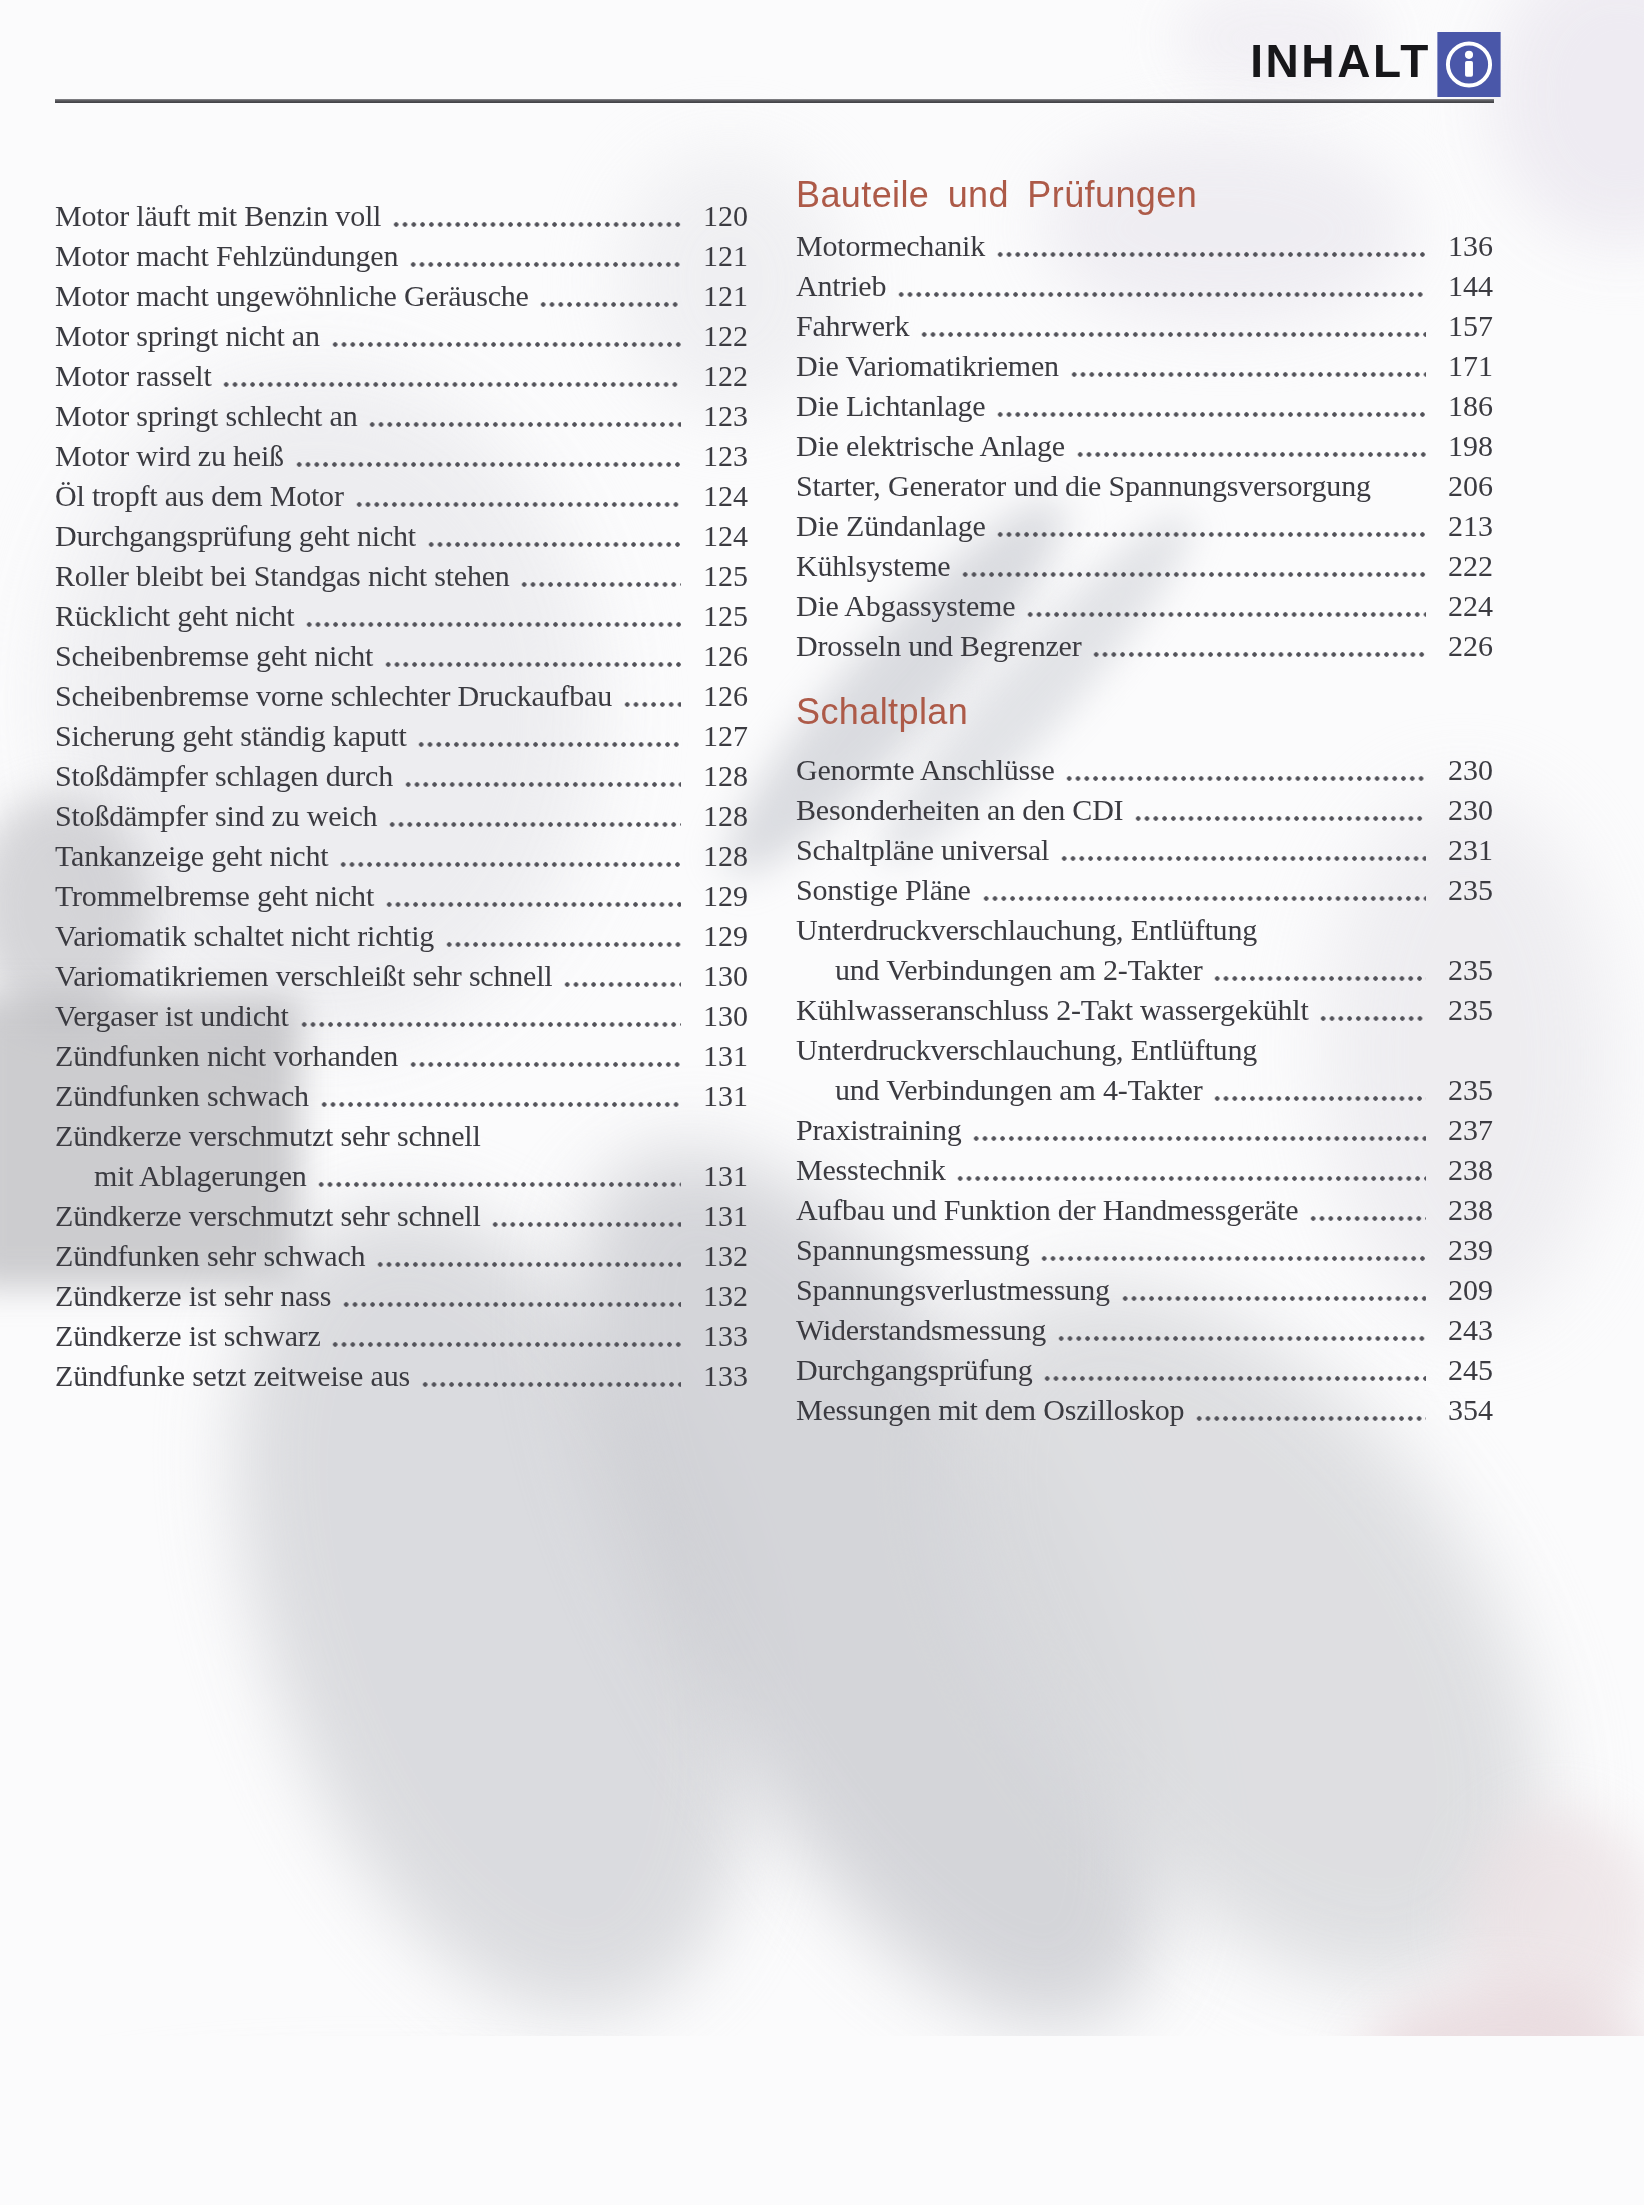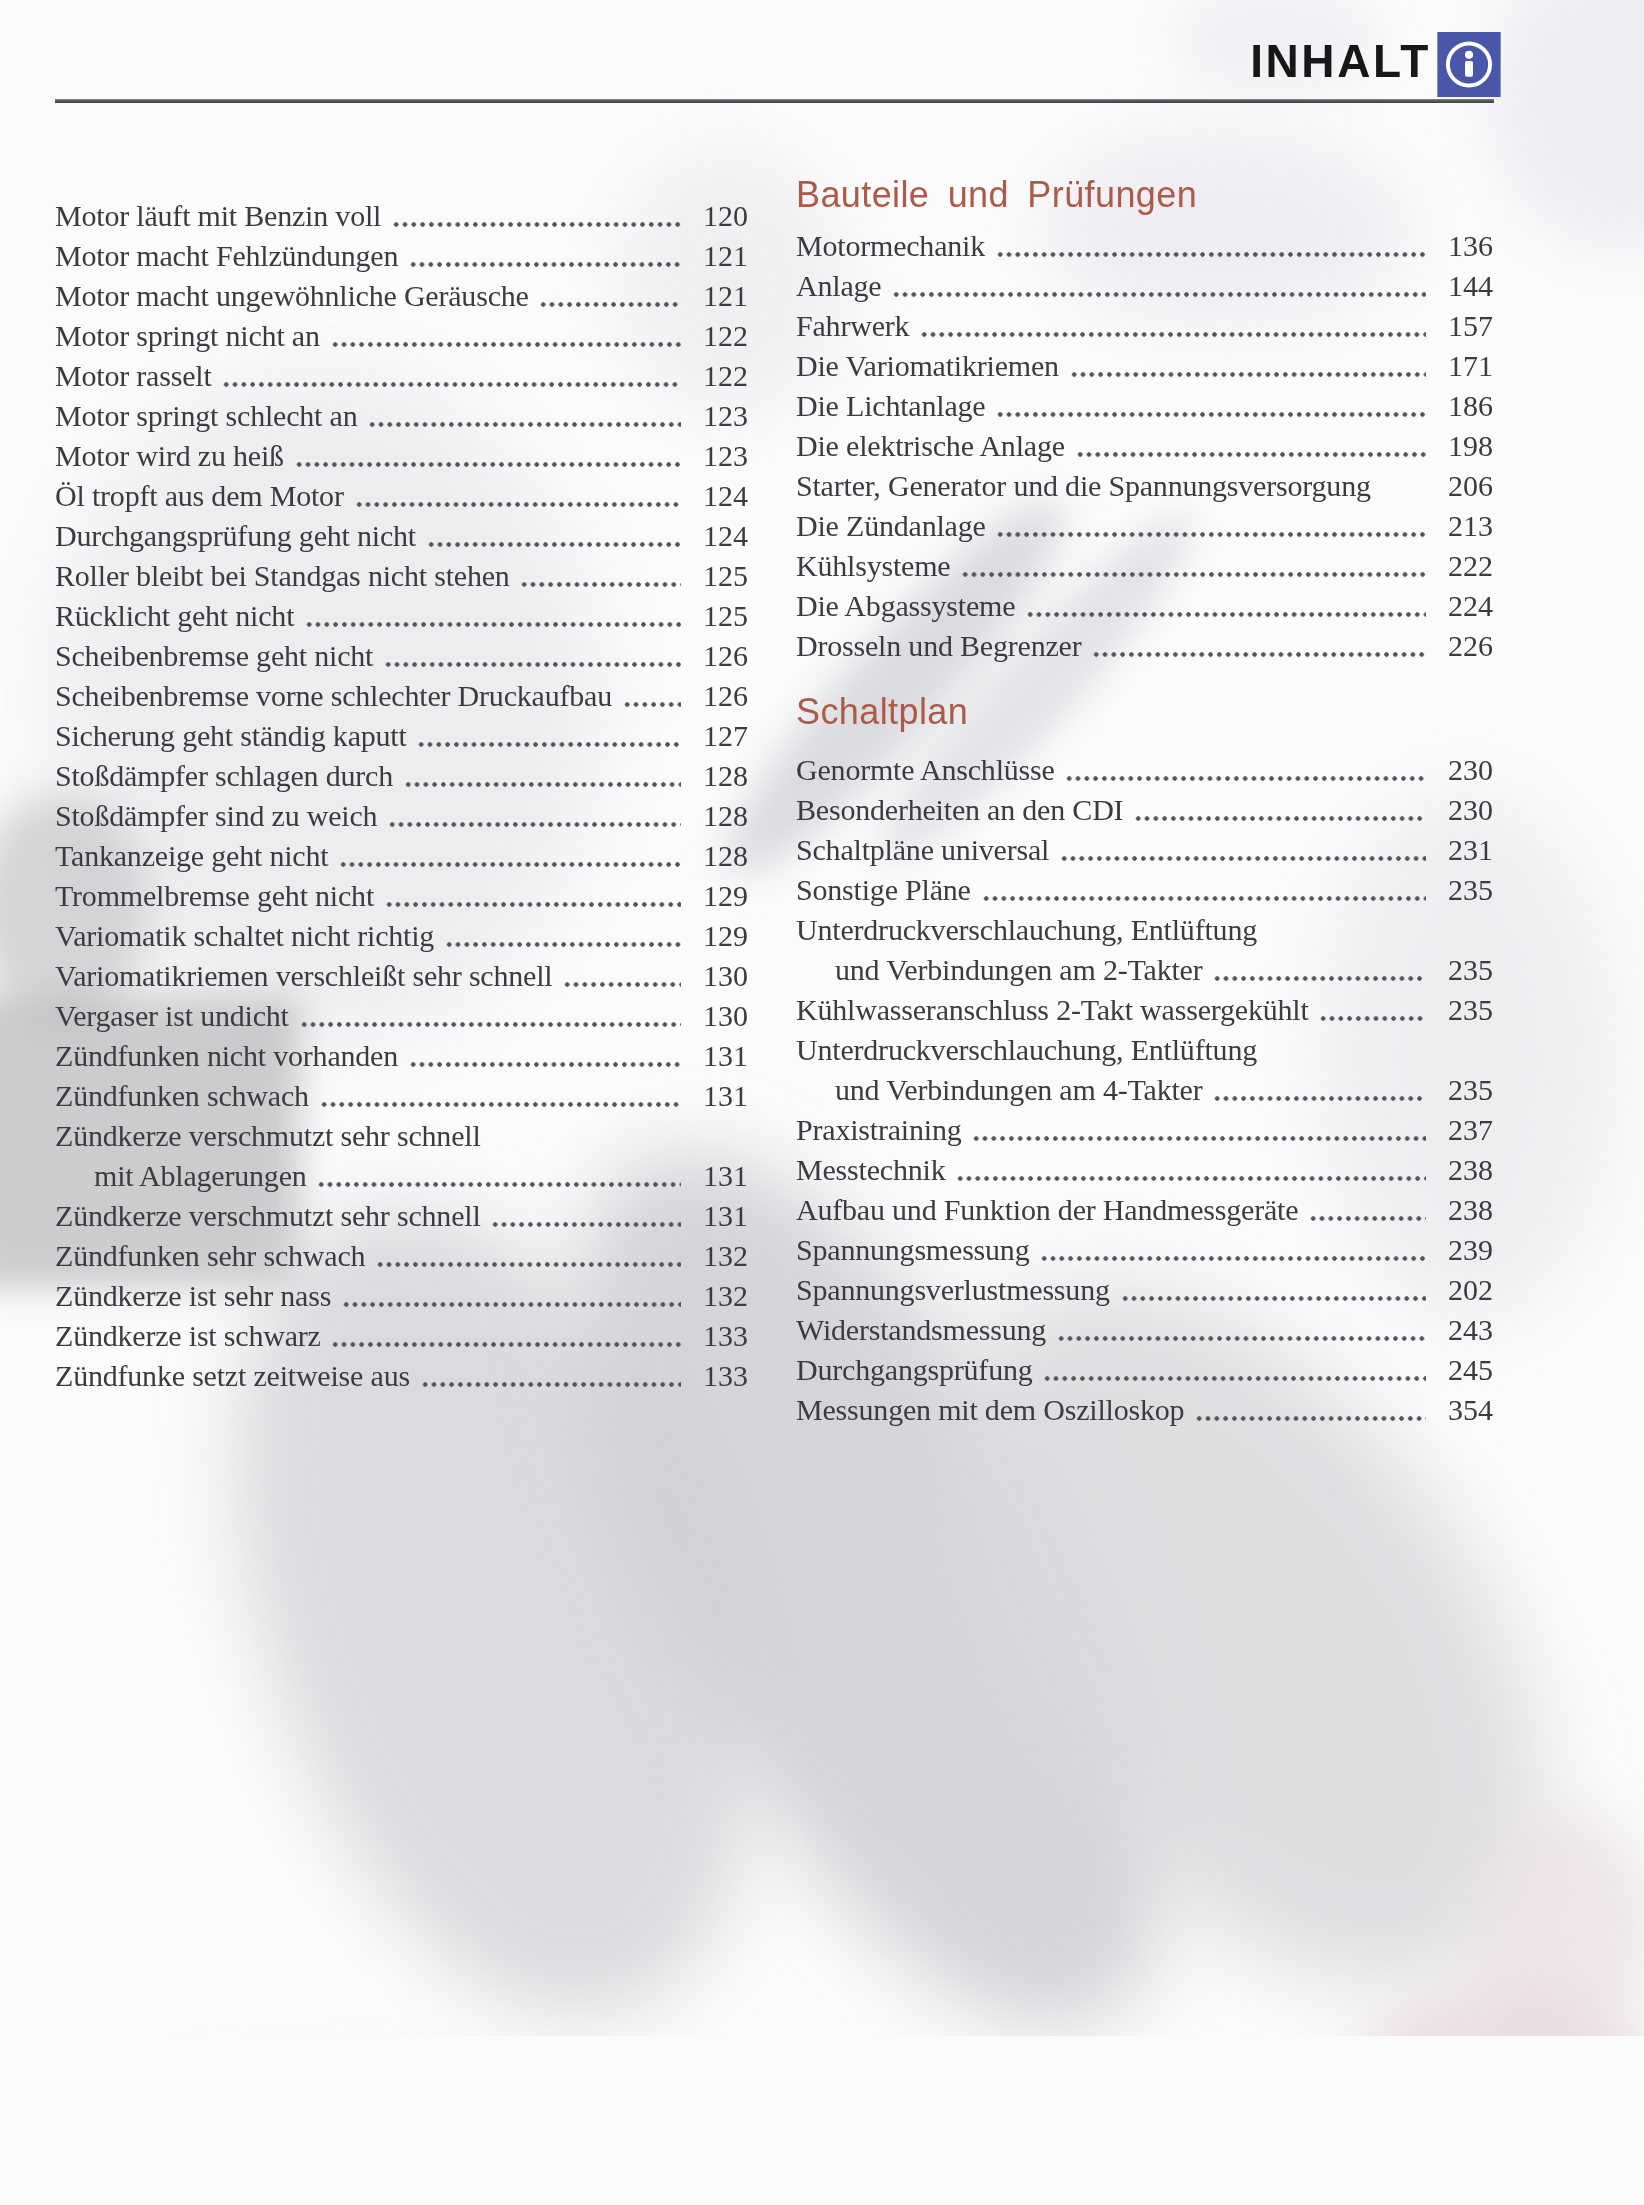--- a/index.html
+++ b/index.html
@@ -248,21 +248,21 @@
     </div>
 
   <div class="col col-right">
       <div class="section-heading first">Bauteile und Prüfungen</div>
       <div class="row">
         <span class="lbl">Motormechanik</span>
         <span class="leader"></span>
         <span class="num">136</span>
       </div>
       <div class="row">
-        <span class="lbl">Anlage</span>
+        <span class="lbl">Antrieb</span>
         <span class="leader"></span>
         <span class="num">144</span>
       </div>
       <div class="row">
         <span class="lbl">Fahrwerk</span>
         <span class="leader"></span>
         <span class="num">157</span>
       </div>
       <div class="row">
         <span class="lbl">Die Variomatikriemen</span>
@@ -362,21 +362,21 @@
         <span class="num">238</span>
       </div>
       <div class="row">
         <span class="lbl">Spannungsmessung</span>
         <span class="leader"></span>
         <span class="num">239</span>
       </div>
       <div class="row">
         <span class="lbl">Spannungsverlustmessung</span>
         <span class="leader"></span>
-        <span class="num">202</span>
+        <span class="num">209</span>
       </div>
       <div class="row">
         <span class="lbl">Widerstandsmessung</span>
         <span class="leader"></span>
         <span class="num">243</span>
       </div>
       <div class="row">
         <span class="lbl">Durchgangsprüfung</span>
         <span class="leader"></span>
         <span class="num">245</span>

